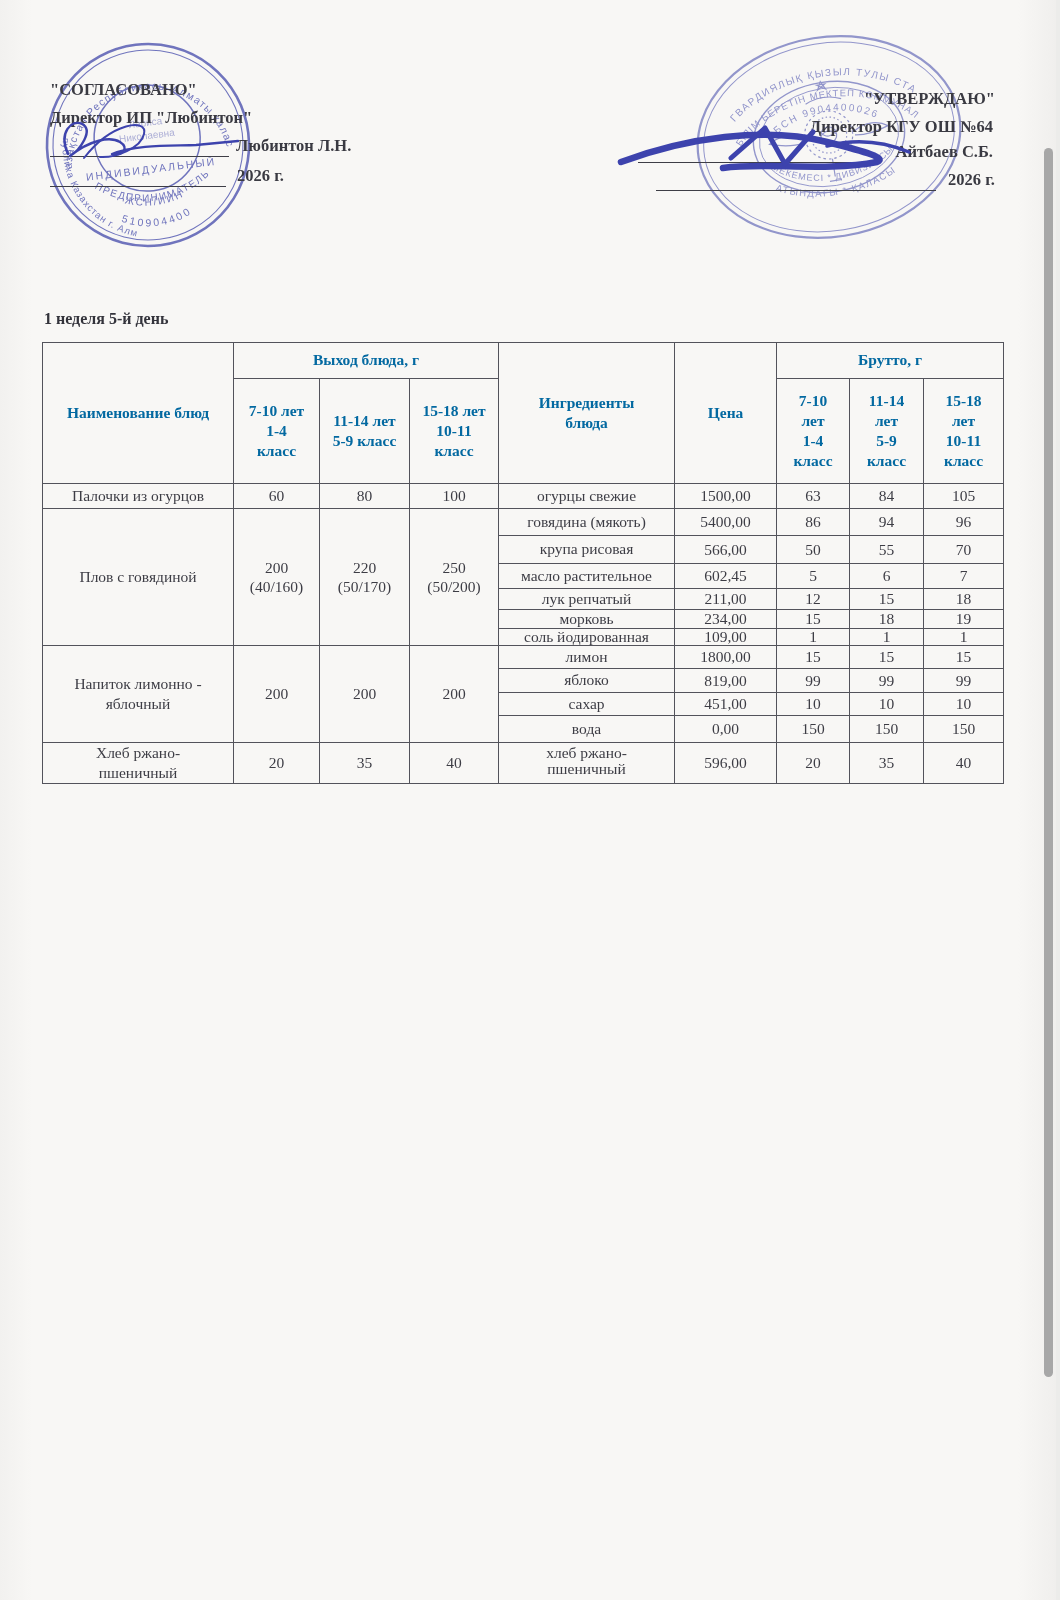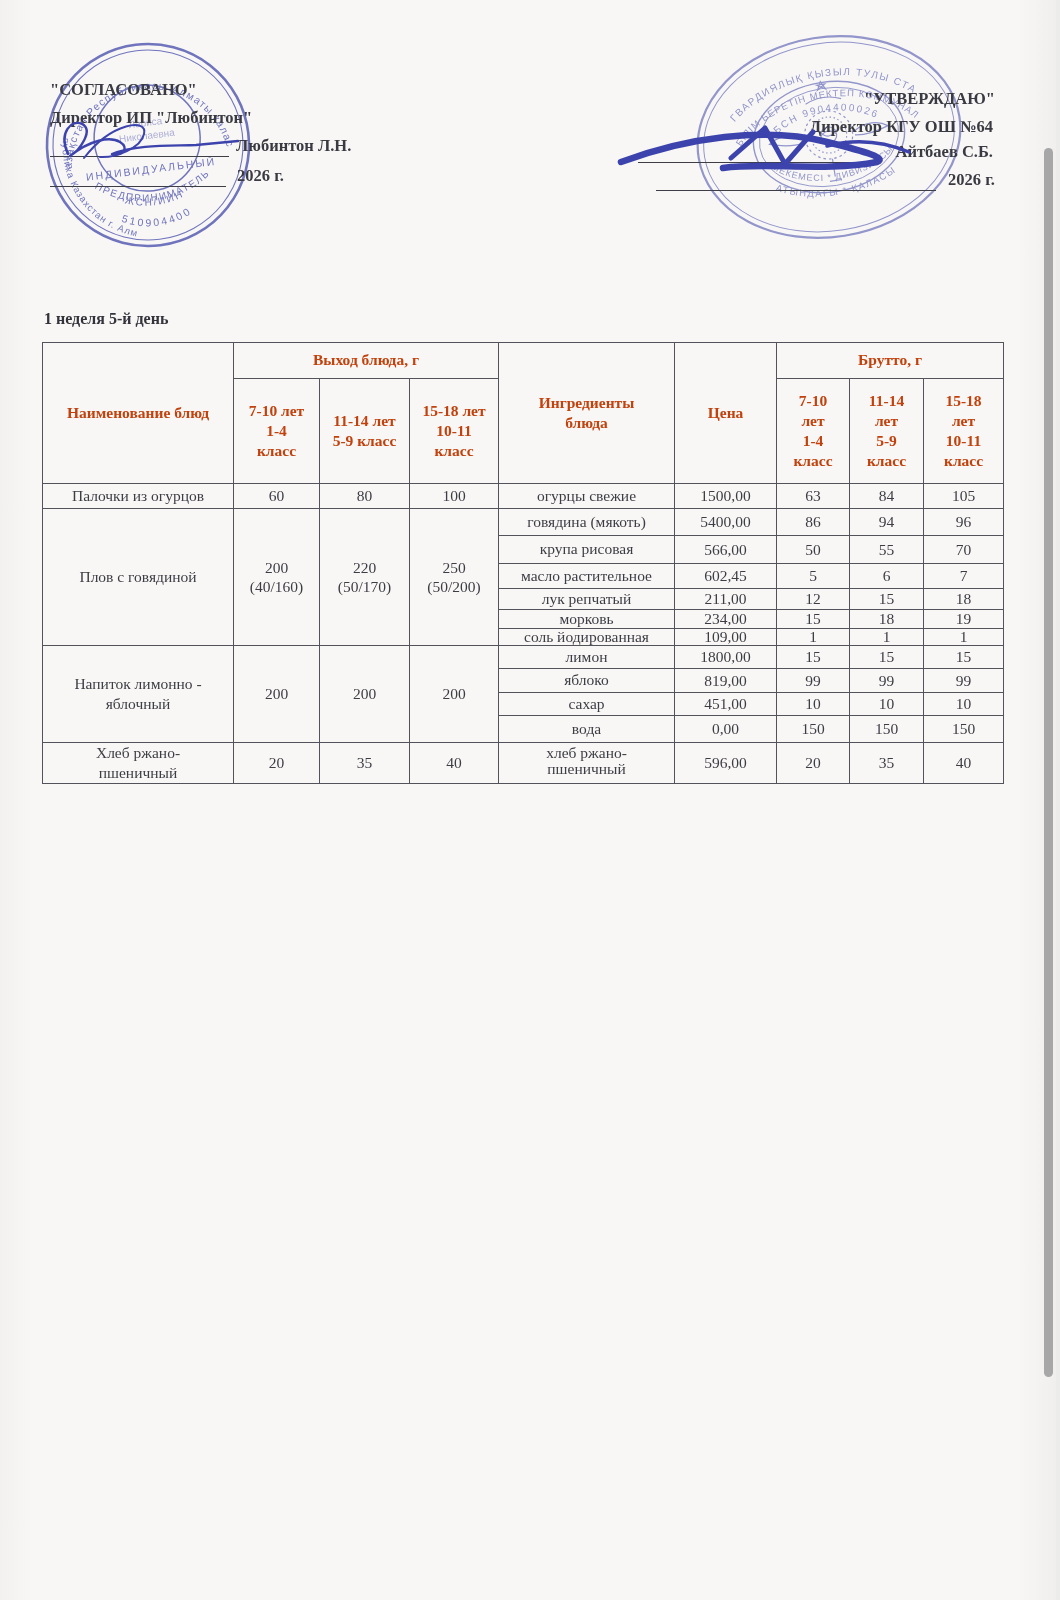--- a/index.html
+++ b/index.html
@@ -19,21 +19,21 @@
   table.menu{
     border-collapse:collapse;table-layout:fixed;
     width:961px;
     font-size:15.5px;color:#3d3d45;
   }
   table.menu th,table.menu td{
     border:1.6px solid #53535b;
     padding:0 3px;text-align:center;vertical-align:middle;
     overflow:visible;
   }
-  table.menu th{font-weight:bold;line-height:1.3;white-space:pre-line;font-size:15.5px;color:#c2410c;}
+  table.menu th{font-weight:bold;line-height:1.3;white-space:pre-line;font-size:15.5px;color:#0369a1;}
   td.name-cell{text-align:left;vertical-align:top;padding:2px 2px 0 4px;white-space:pre-line;line-height:1.3;}
   td.ing{text-align:left;padding-left:4px;white-space:pre-line;line-height:1.05;}
   td.out{vertical-align:top;padding-top:3px;line-height:1.1;}
   td.out .sub{margin-top:1px;}
   tr.tight td{line-height:.9;}
   td.vbot{vertical-align:bottom;padding-bottom:2px;}
   td.vtop{vertical-align:top;padding-top:2px;}
 
   
   .stamp{mix-blend-mode:multiply;opacity:.85;}

